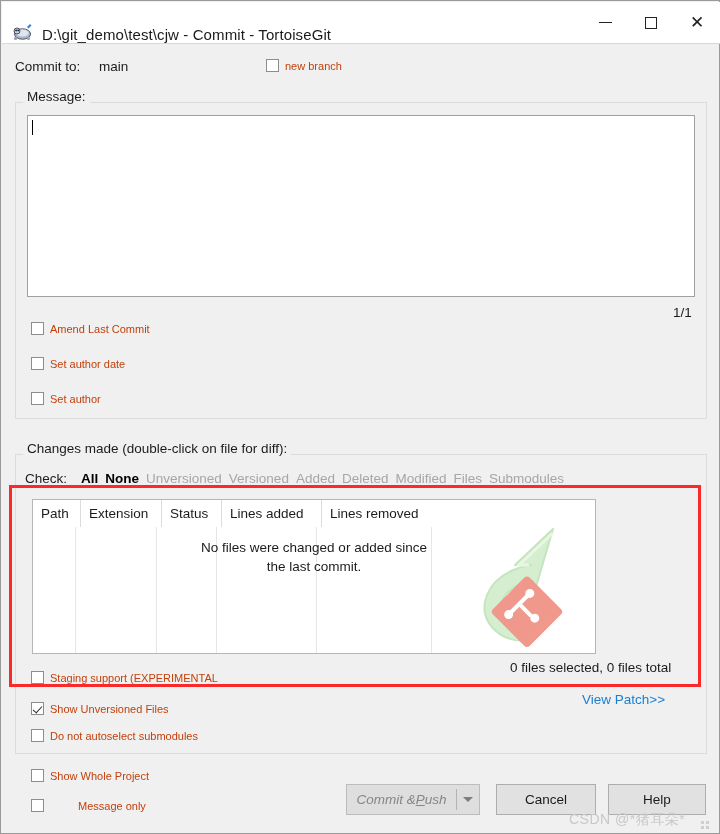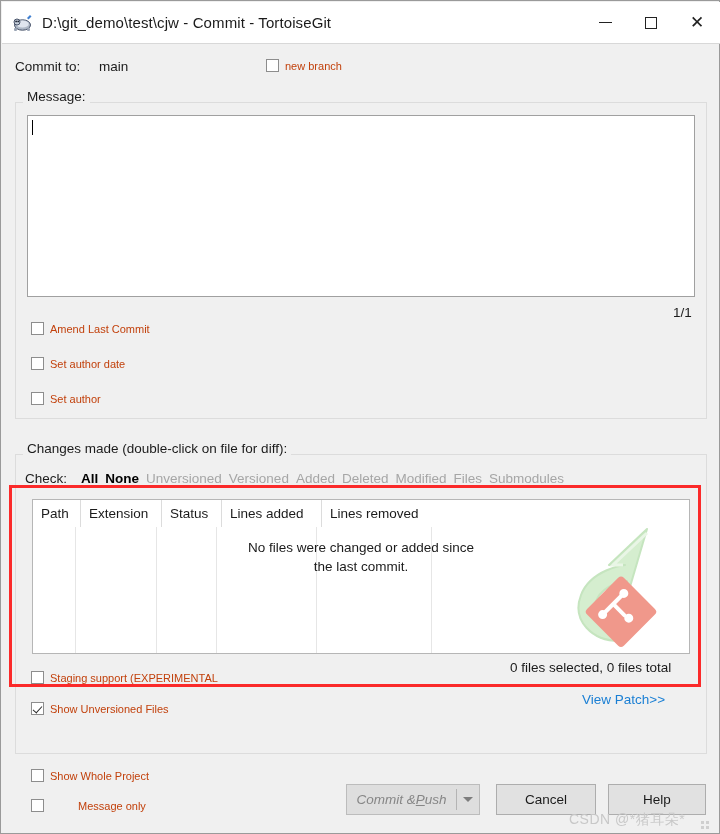--- a/index.html
+++ b/index.html
@@ -25,21 +25,21 @@
     box-sizing: border-box;
   }
 
   
   .titlebar {
     position: absolute;
     left: 1px; top: 1px;
     width: 718px; height: 41px;
     background: #ffffff;
     display: flex;
-    align-items: center;
+    align-items: flex-end;
     box-sizing: border-box;
   }
   .title-icon {
     width: 22px; height: 22px;
     margin-left: 10px;
     margin-right: 8px;
     position: relative;
     flex: none;
   }
   .title-text {
@@ -376,21 +376,21 @@
     <span class="ck-link active">None</span>
     <span class="ck-link dim">Unversioned</span>
     <span class="ck-link dim">Versioned</span>
     <span class="ck-link dim">Added</span>
     <span class="ck-link dim">Deleted</span>
     <span class="ck-link dim">Modified</span>
     <span class="ck-link dim">Files</span>
     <span class="ck-link dim">Submodules</span>
   </div>
 
-  <div class="filelist" style="left:31px;top:498px;width:658px;height:155px;">
+  <div class="filelist" style="left:31px;top:498px;width:564px;height:155px;">
 
     <div class="fl-header">
       <div class="fl-col" style="width:48px;">Path</div>
       <div class="fl-col" style="width:81px;">Extension</div>
       <div class="fl-col" style="width:60px;">Status</div>
       <div class="fl-col" style="width:100px;">Lines added</div>
       <div class="fl-col" style="width:115px;border-right:none;">Lines removed</div>
     </div>
 
     <div class="fl-grid" style="left:42px;"></div>
@@ -430,20 +430,24 @@
     <span class="box"></span>
     <span class="cb-text">Staging support (EXPERIMENTAL</span>
   </div>
 
   <div class="link" style="left:581px;top:691px;">View Patch&gt;&gt;</div>
 
   <div class="cb checked" style="left:30px;top:701px;">
     <span class="box"></span>
     <span class="cb-text">Show Unversioned Files</span>
   </div>
+  <div class="cb" style="left:30px;top:728px;">
+    <span class="box"></span>
+    <span class="cb-text">Do not autoselect submodules</span>
+  </div>
 
   <div class="cb" style="left:30px;top:768px;">
     <span class="box"></span>
     <span class="cb-text">Show Whole Project</span>
   </div>
   <div class="cb" style="left:30px;top:798px;gap:28px;">
     <span class="box"></span>
     <span class="cb-text">Message only</span>
   </div>
 

